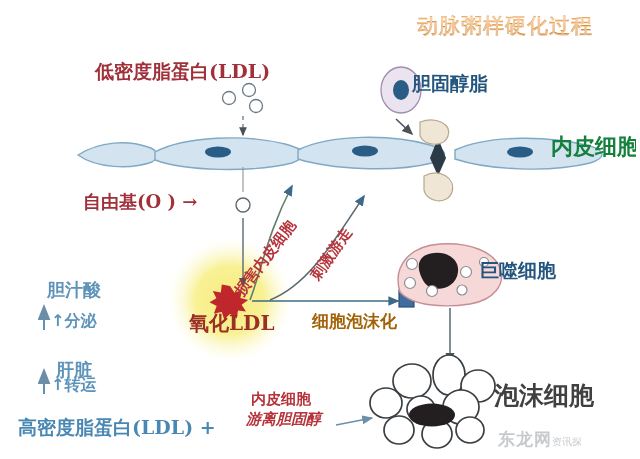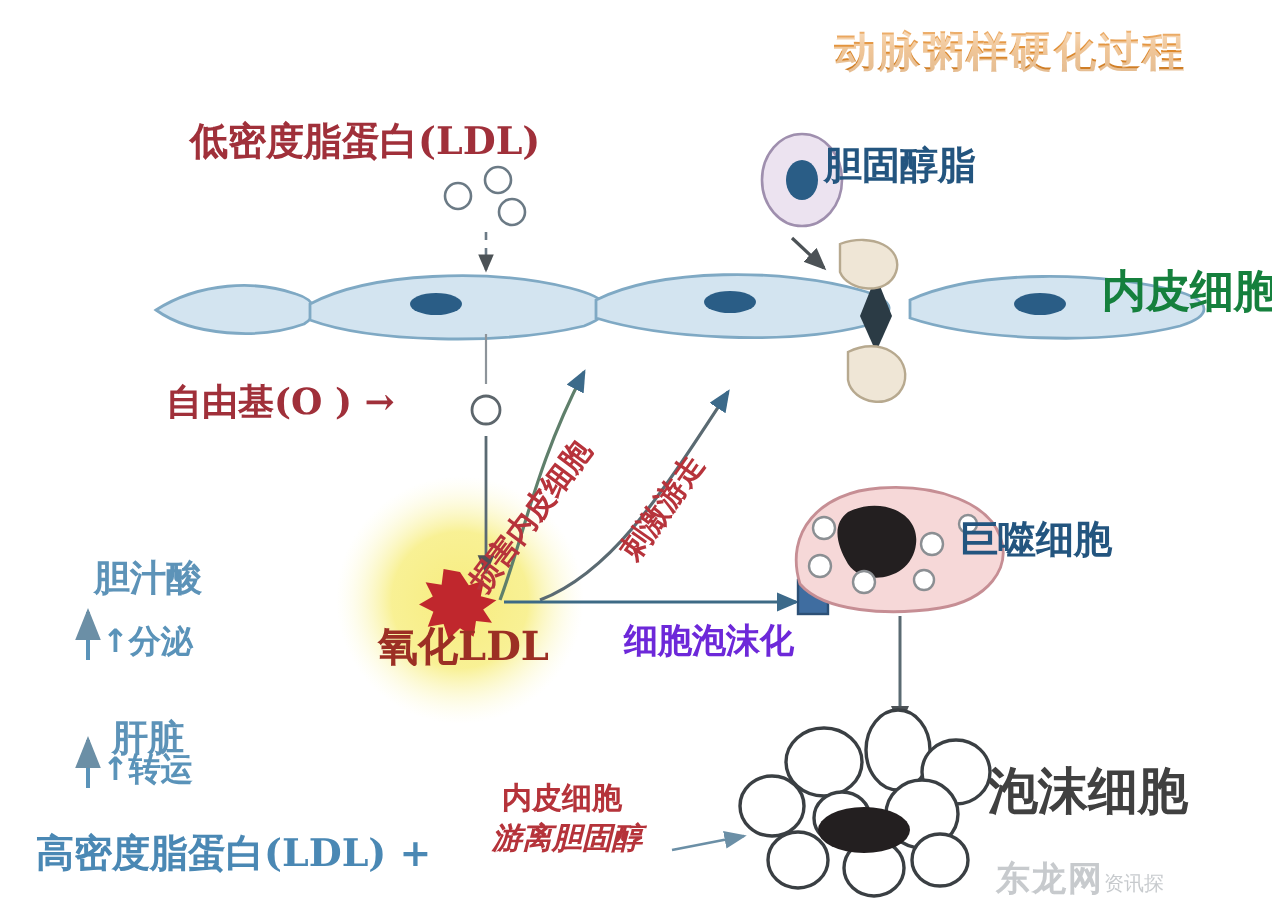--- a/index.html
+++ b/index.html
@@ -31,21 +31,21 @@
   
   #ldl-label{left:95px;top:62px;font-size:19px;font-weight:bold;color:#a0303a;
     font-family:"DejaVu Serif","Liberation Serif",serif;}
   #monocyte-label{left:412px;top:74px;font-size:19px;font-weight:bold;color:#23557f;}
   #endothel-label{left:551px;top:136px;font-size:22px;font-weight:bold;color:#15803d;}
   #radical-label{left:83px;top:193px;font-size:18px;font-weight:bold;color:#a0303a;
     font-family:"DejaVu Serif","Liberation Serif",serif;}
   #oxldl-label{left:189px;top:313px;font-size:20px;font-weight:bold;color:#9c2f24;
     font-family:"DejaVu Serif","Liberation Serif",serif;}
   #macrophage-label{left:480px;top:261px;font-size:19px;font-weight:bold;color:#23557f;}
-  #foam-process-label{left:312px;top:313px;font-size:17px;font-weight:bold;color:#6d28d9;}
+  #foam-process-label{left:312px;top:313px;font-size:17px;font-weight:bold;color:#a16207;}
   #foamcell-label{left:494px;top:383px;font-size:25px;font-weight:bold;color:#404040;}
 
   #bile-label{left:47px;top:281px;font-size:18px;font-weight:bold;color:#5d93b8;}
   #secretion-label{left:51px;top:313px;font-size:16px;font-weight:bold;color:#5a93b9;}
   #liver-label{left:56px;top:345px;font-size:18px;font-weight:bold;color:#5d93b8;margin-top:16px;}
   #transport-label{left:51px;top:377px;font-size:16px;font-weight:bold;color:#5a93b9;}
   #hdl-label{left:18px;top:404px;font-size:19px;font-weight:bold;color:#4a88b4;
     font-family:"DejaVu Serif","Liberation Serif",serif;margin-top:14px;}
   #chol-ester-label{left:251px;top:392px;font-size:15px;font-weight:bold;color:#b5333a;}
   #free-chol-label{left:246px;top:412px;font-size:15px;font-weight:bold;color:#b5333a;font-style:italic;}

